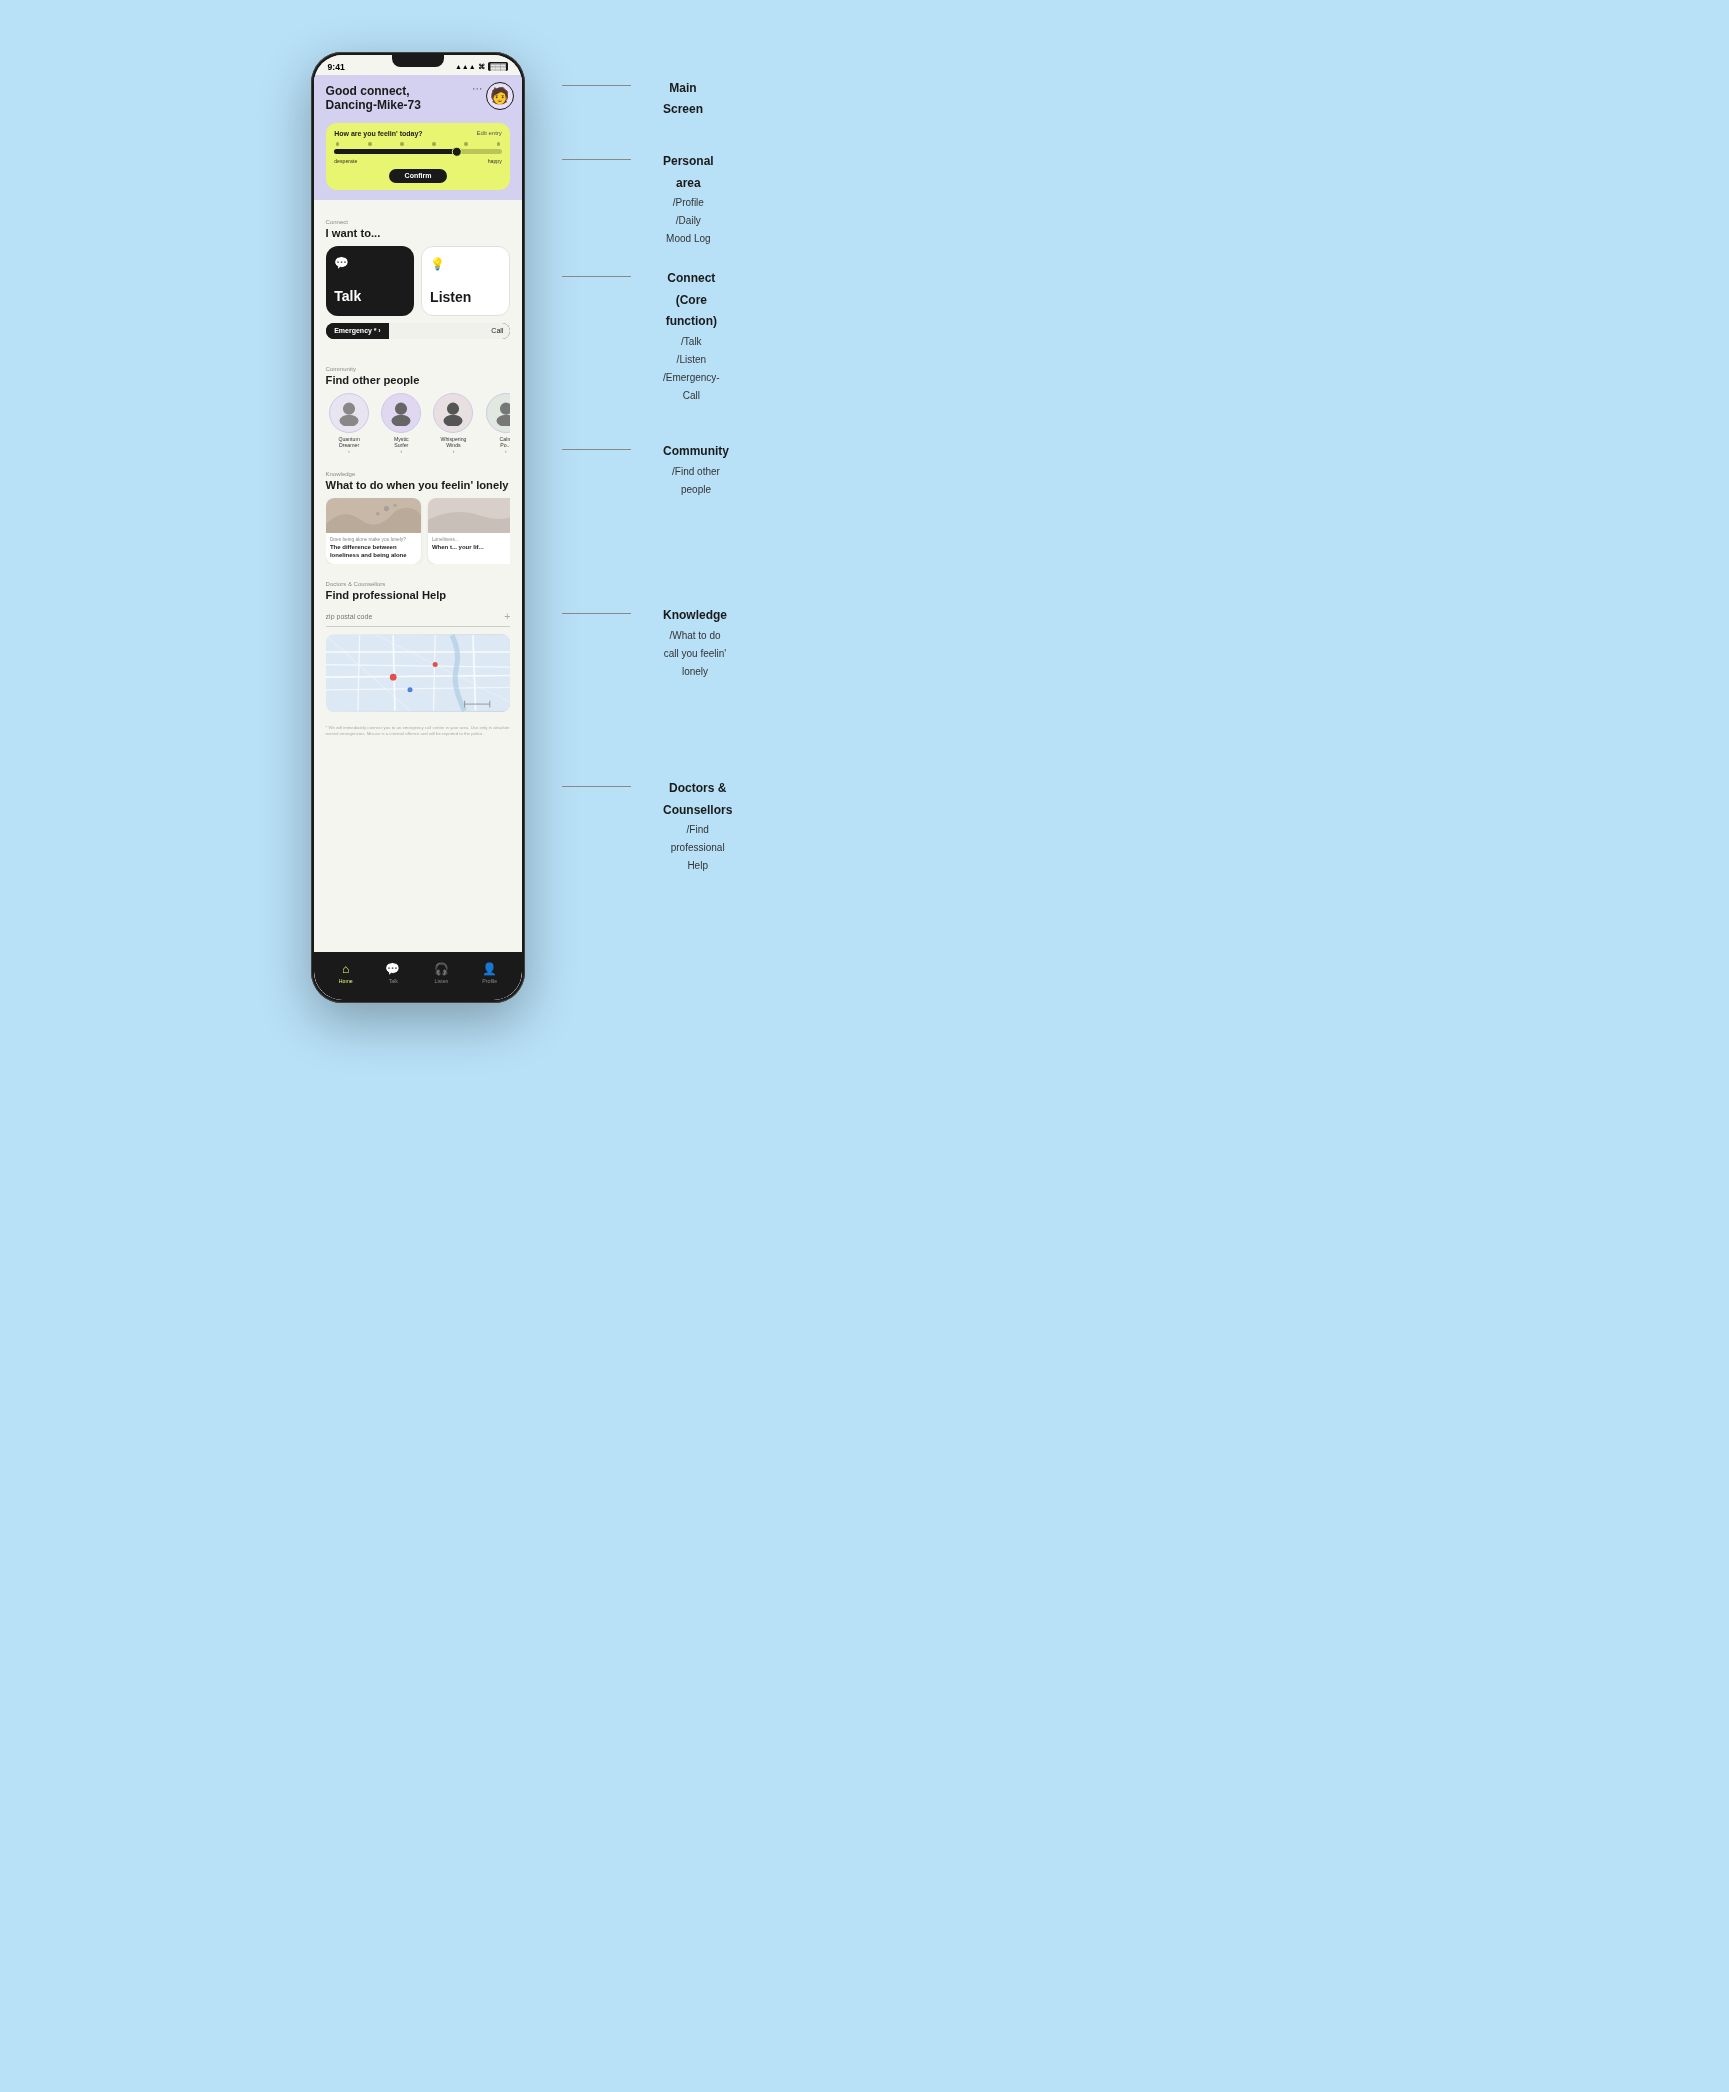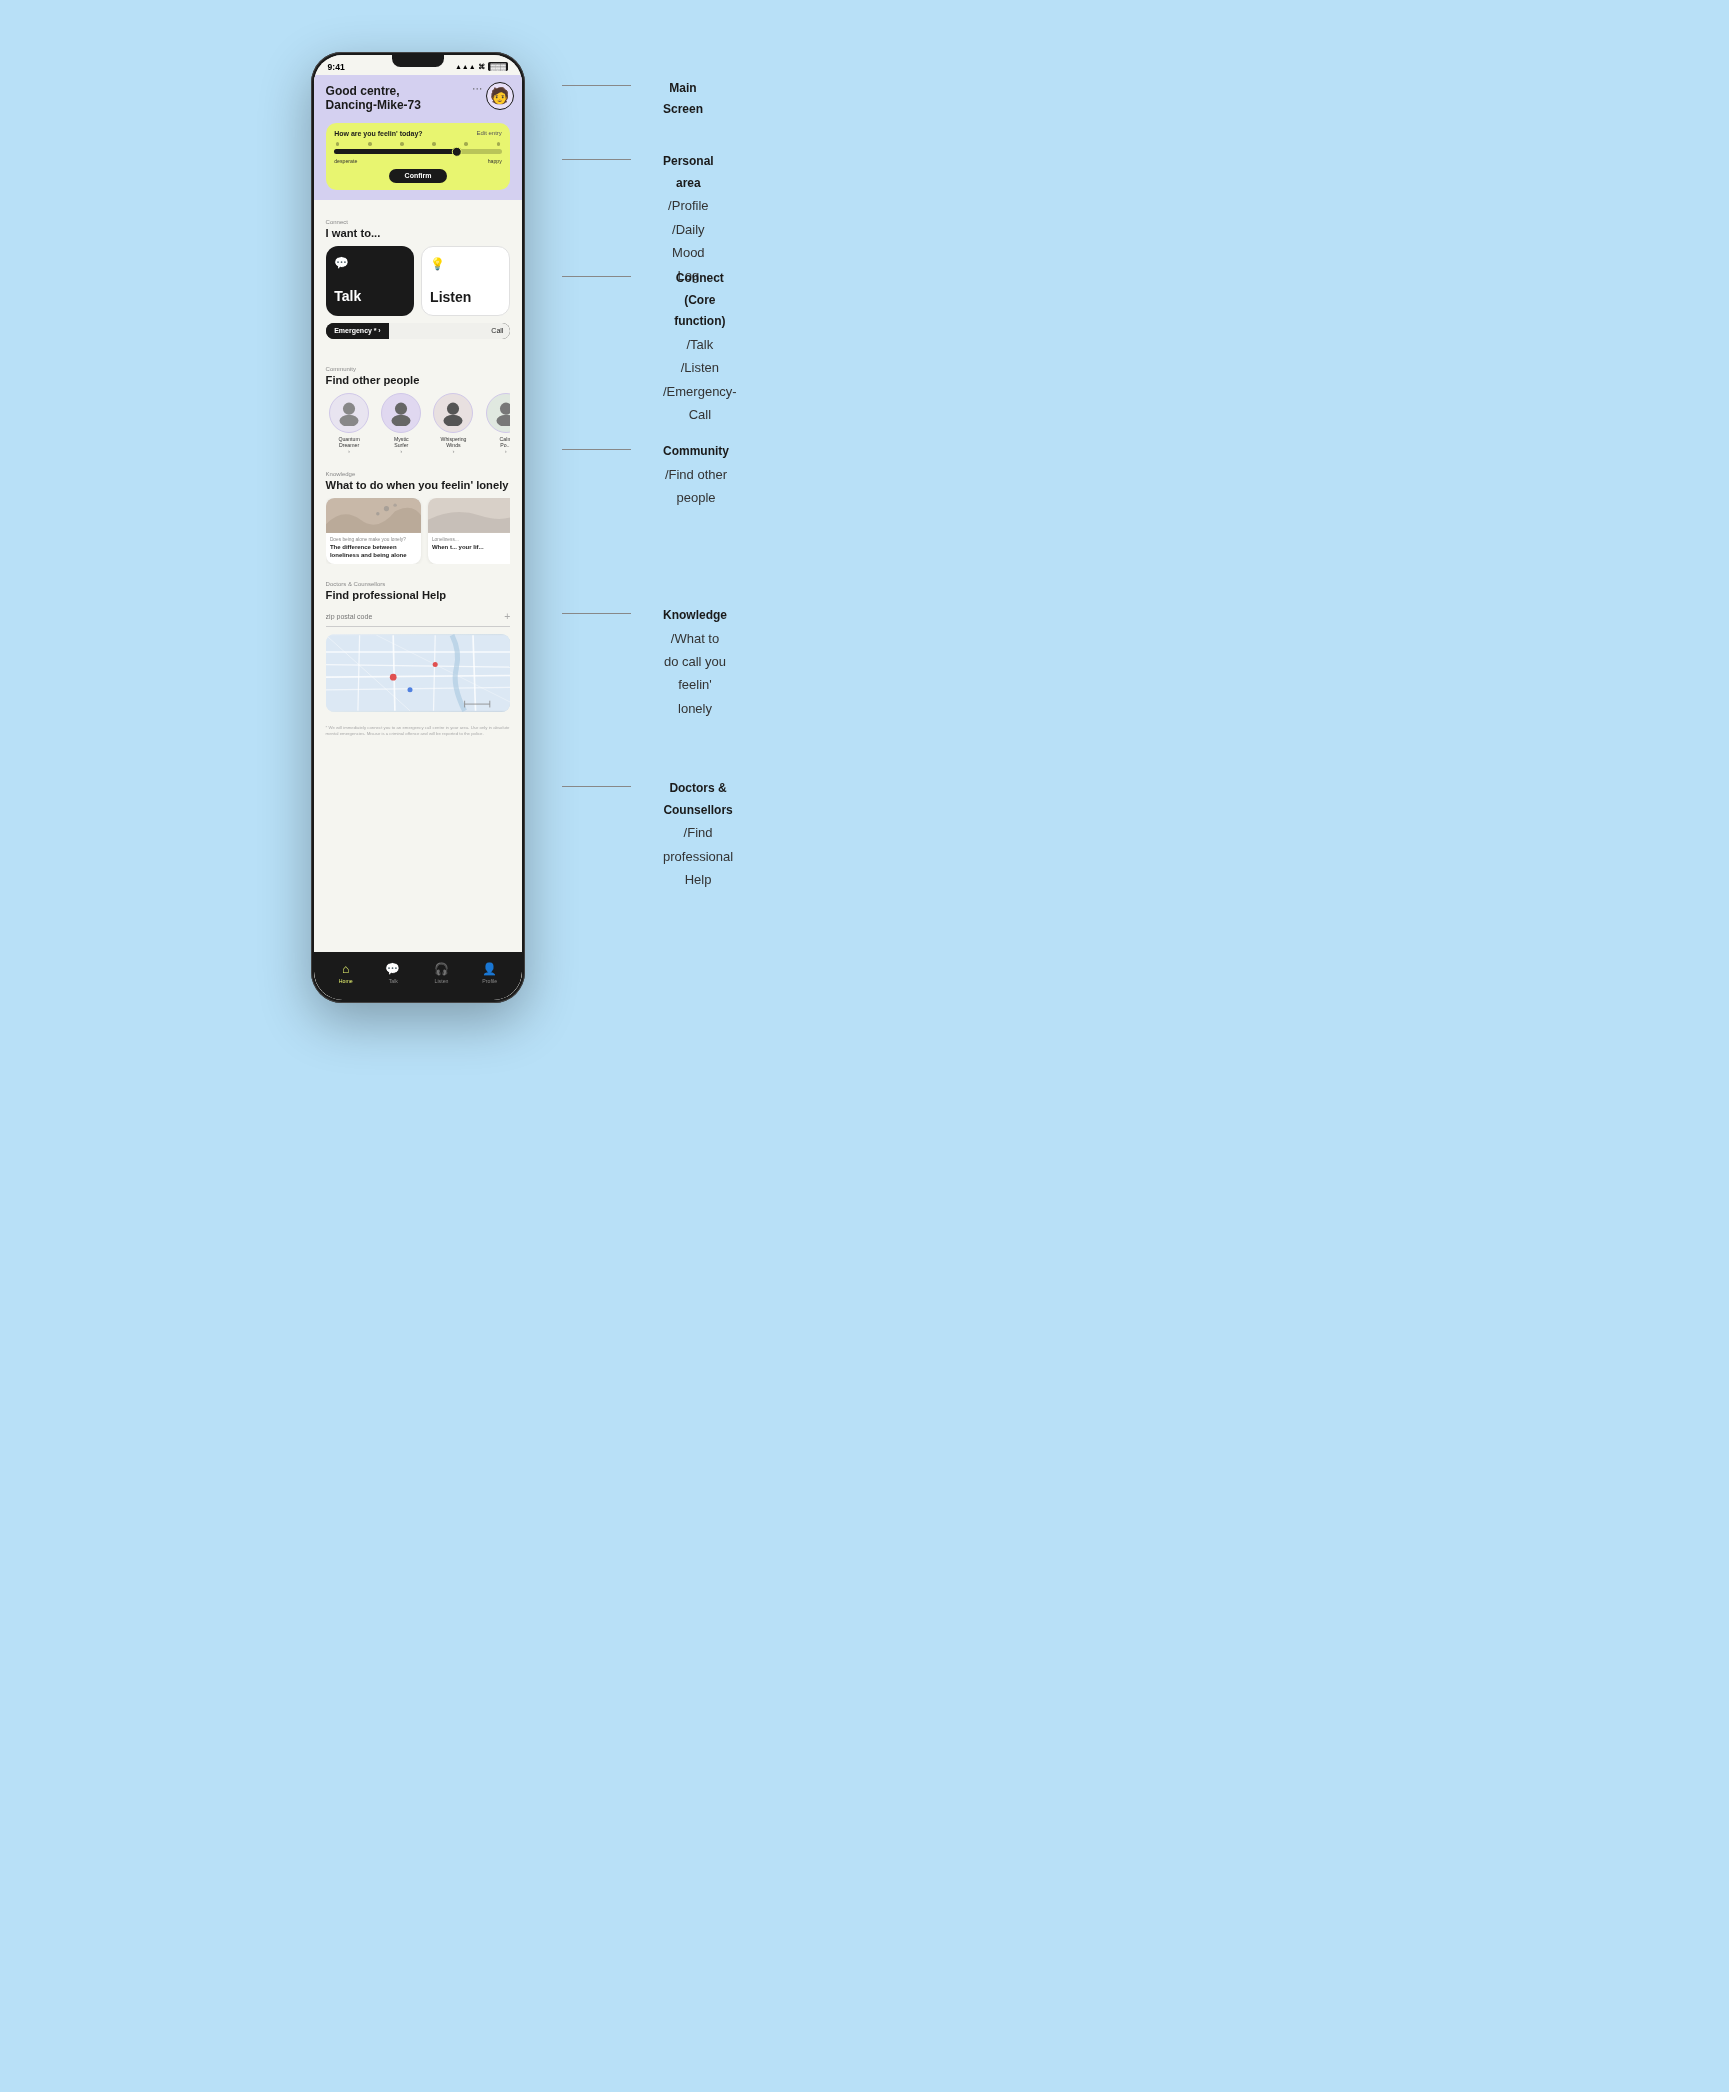--- a/index.html
+++ b/index.html
@@ -443,21 +443,21 @@
     .annotation-line {
       width: 69px;
       height: 0.9px;
       background: #888;
       margin-top: 7.8px;
       flex-shrink: 0;
     }
 
     .annotation-text { font-size: 11.2px; color: #1a1a1a; line-height: 1.8; }
     .annotation-title { font-weight: 700; font-size: 12px; }
-    .annotation-sub { color: #333; font-size: 13px; }
+    .annotation-sub { color: #333; font-size: 10px; }
   </style>
 </head>
 <body>
 
 <div class="phone-wrapper">
   <div class="phone-frame">
     <div class="phone-screen">
       <div class="notch"></div>
 
       <div class="status-bar">
@@ -466,21 +466,21 @@
           <span style="font-size:7px;">▲▲▲</span>
           <span style="font-size:7px;">⌘</span>
           <span style="font-size:7px; background:#1a1a1a; color:#fff; padding:0.9px 2.6px; border-radius:1.7px;">▓▓▓</span>
         </div>
       </div>
 
       <div class="phone-content">
 
         <div class="app-header">
           <div class="greeting">
-            <span>Good centre,</span><br>
+            <span>Good connect,</span><br>
             <span>Dancing-Mike-73</span>
           </div>
           <span class="menu-dots">⋯</span>
           <div class="avatar-btn">
             <span class="avatar-face">🧑</span>
           </div>
         </div>
 
         <div class="mood-section">
           <div class="mood-card">

